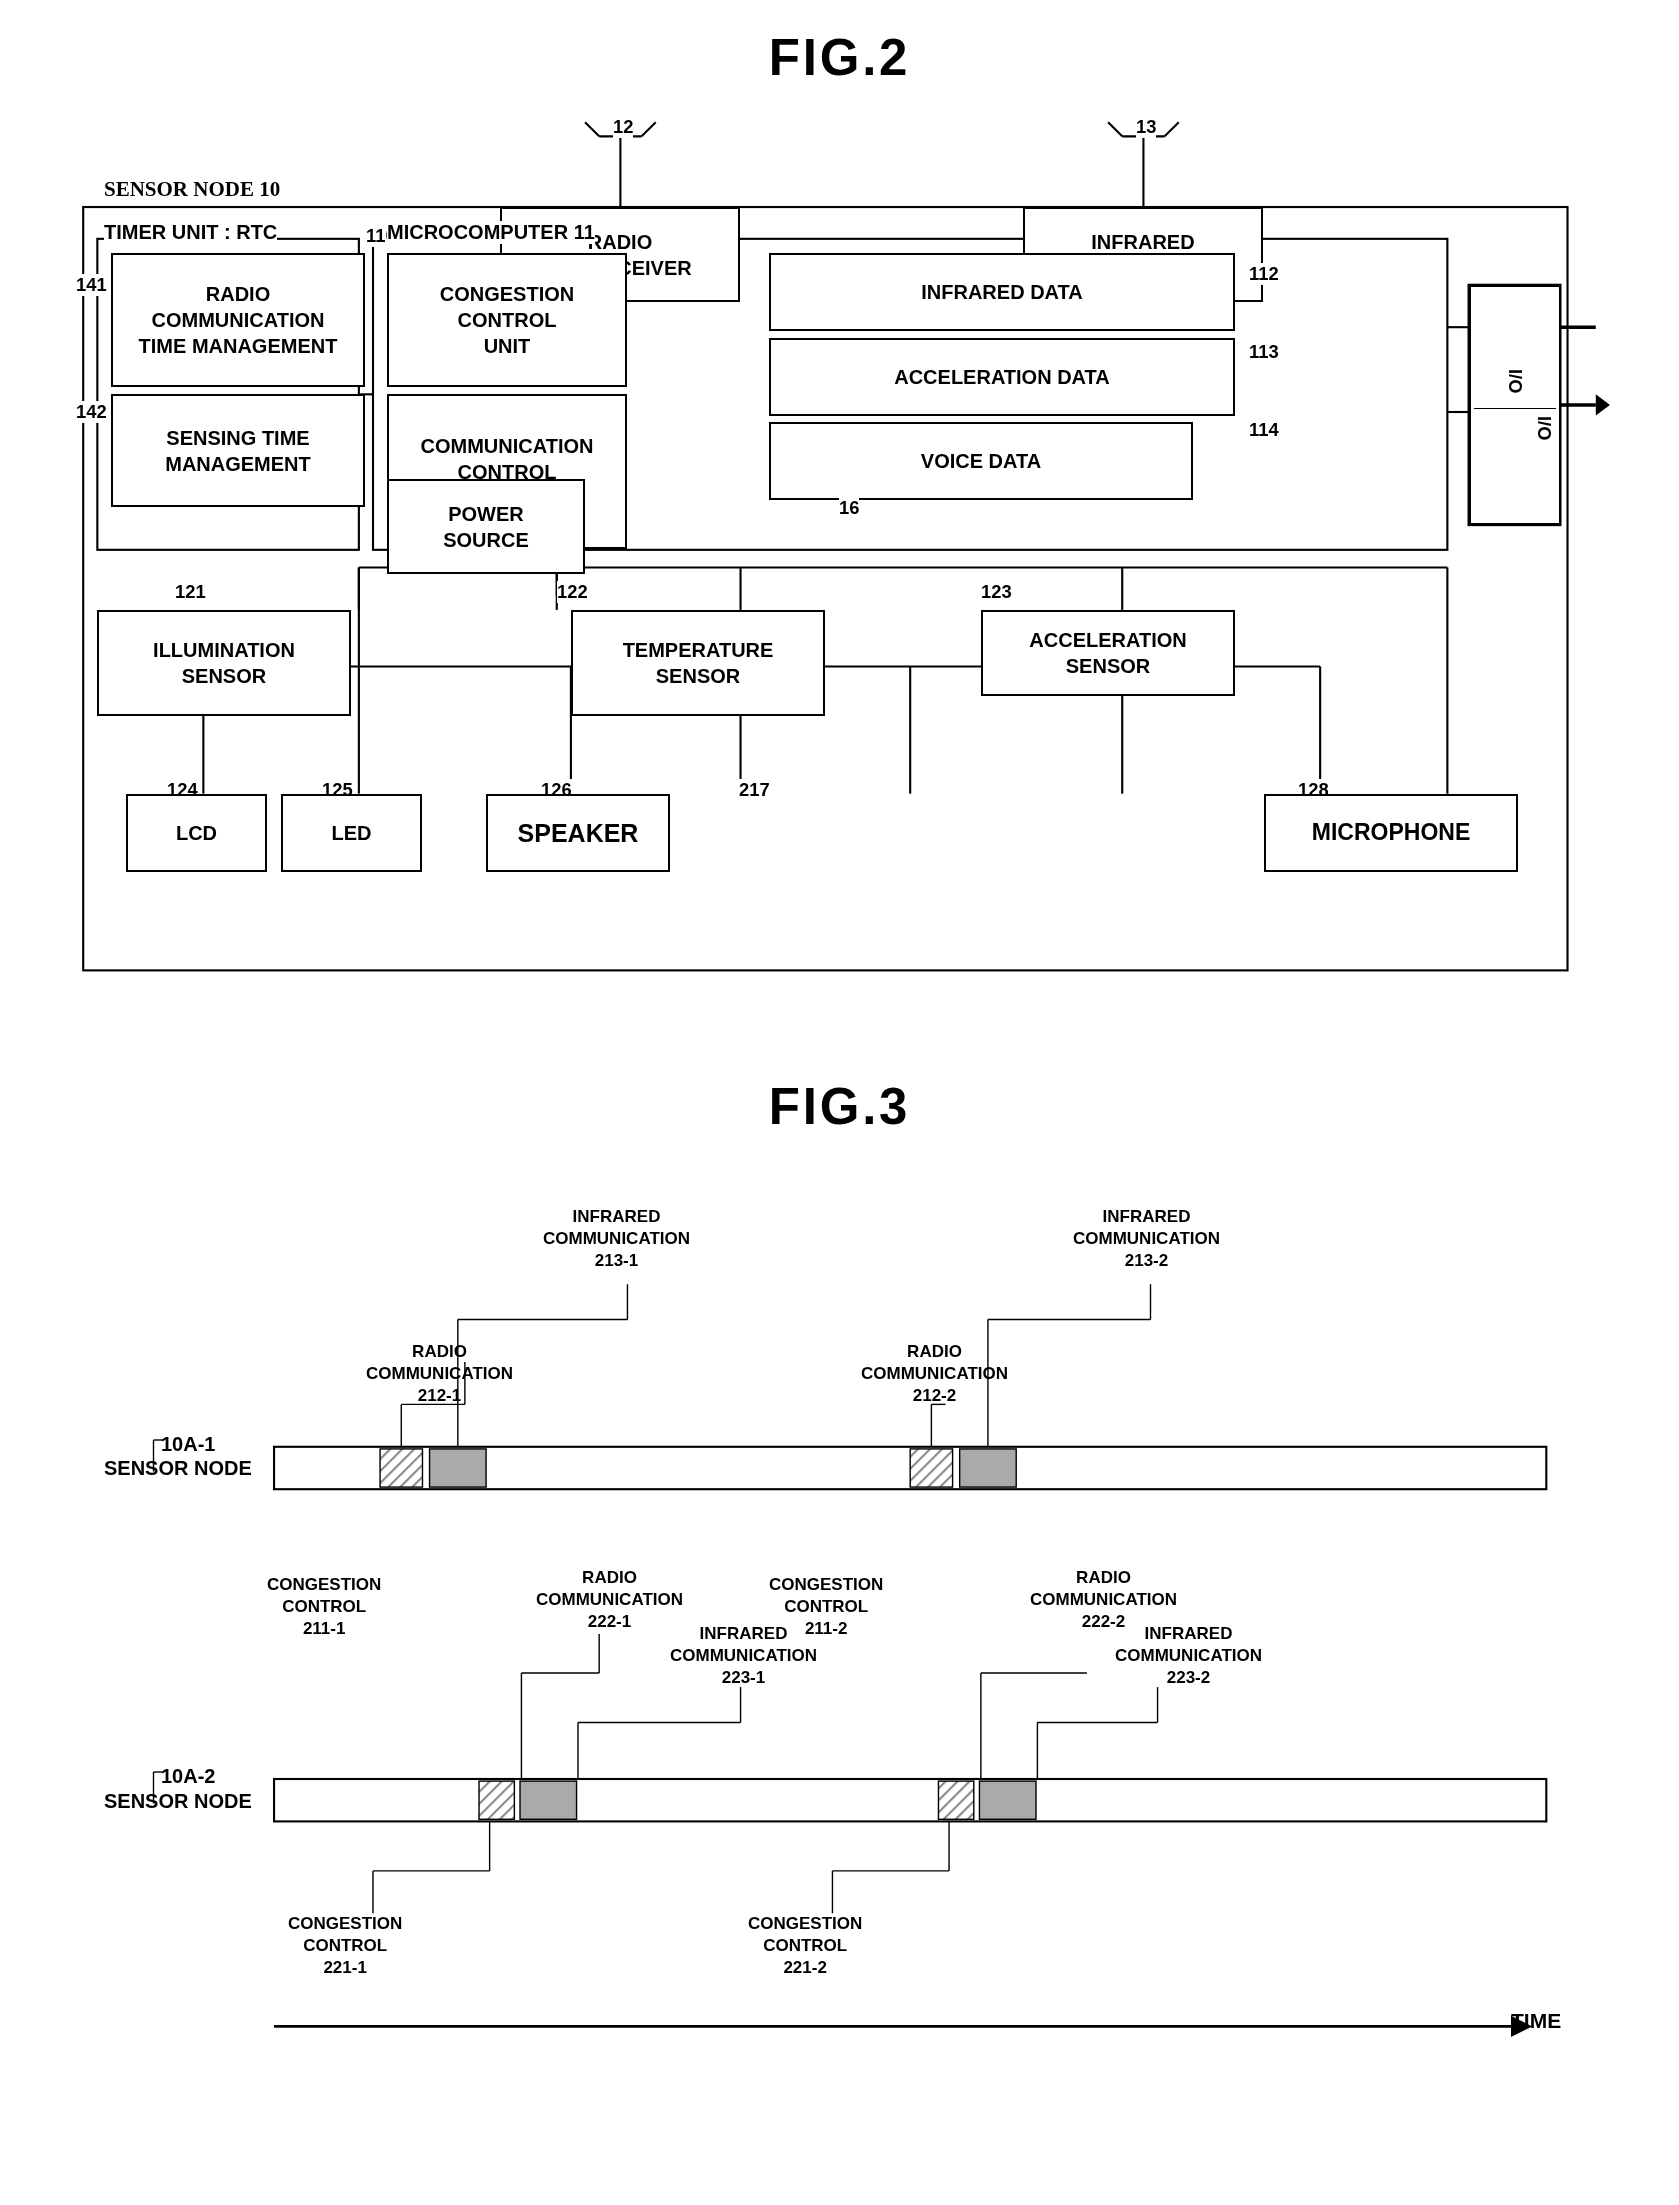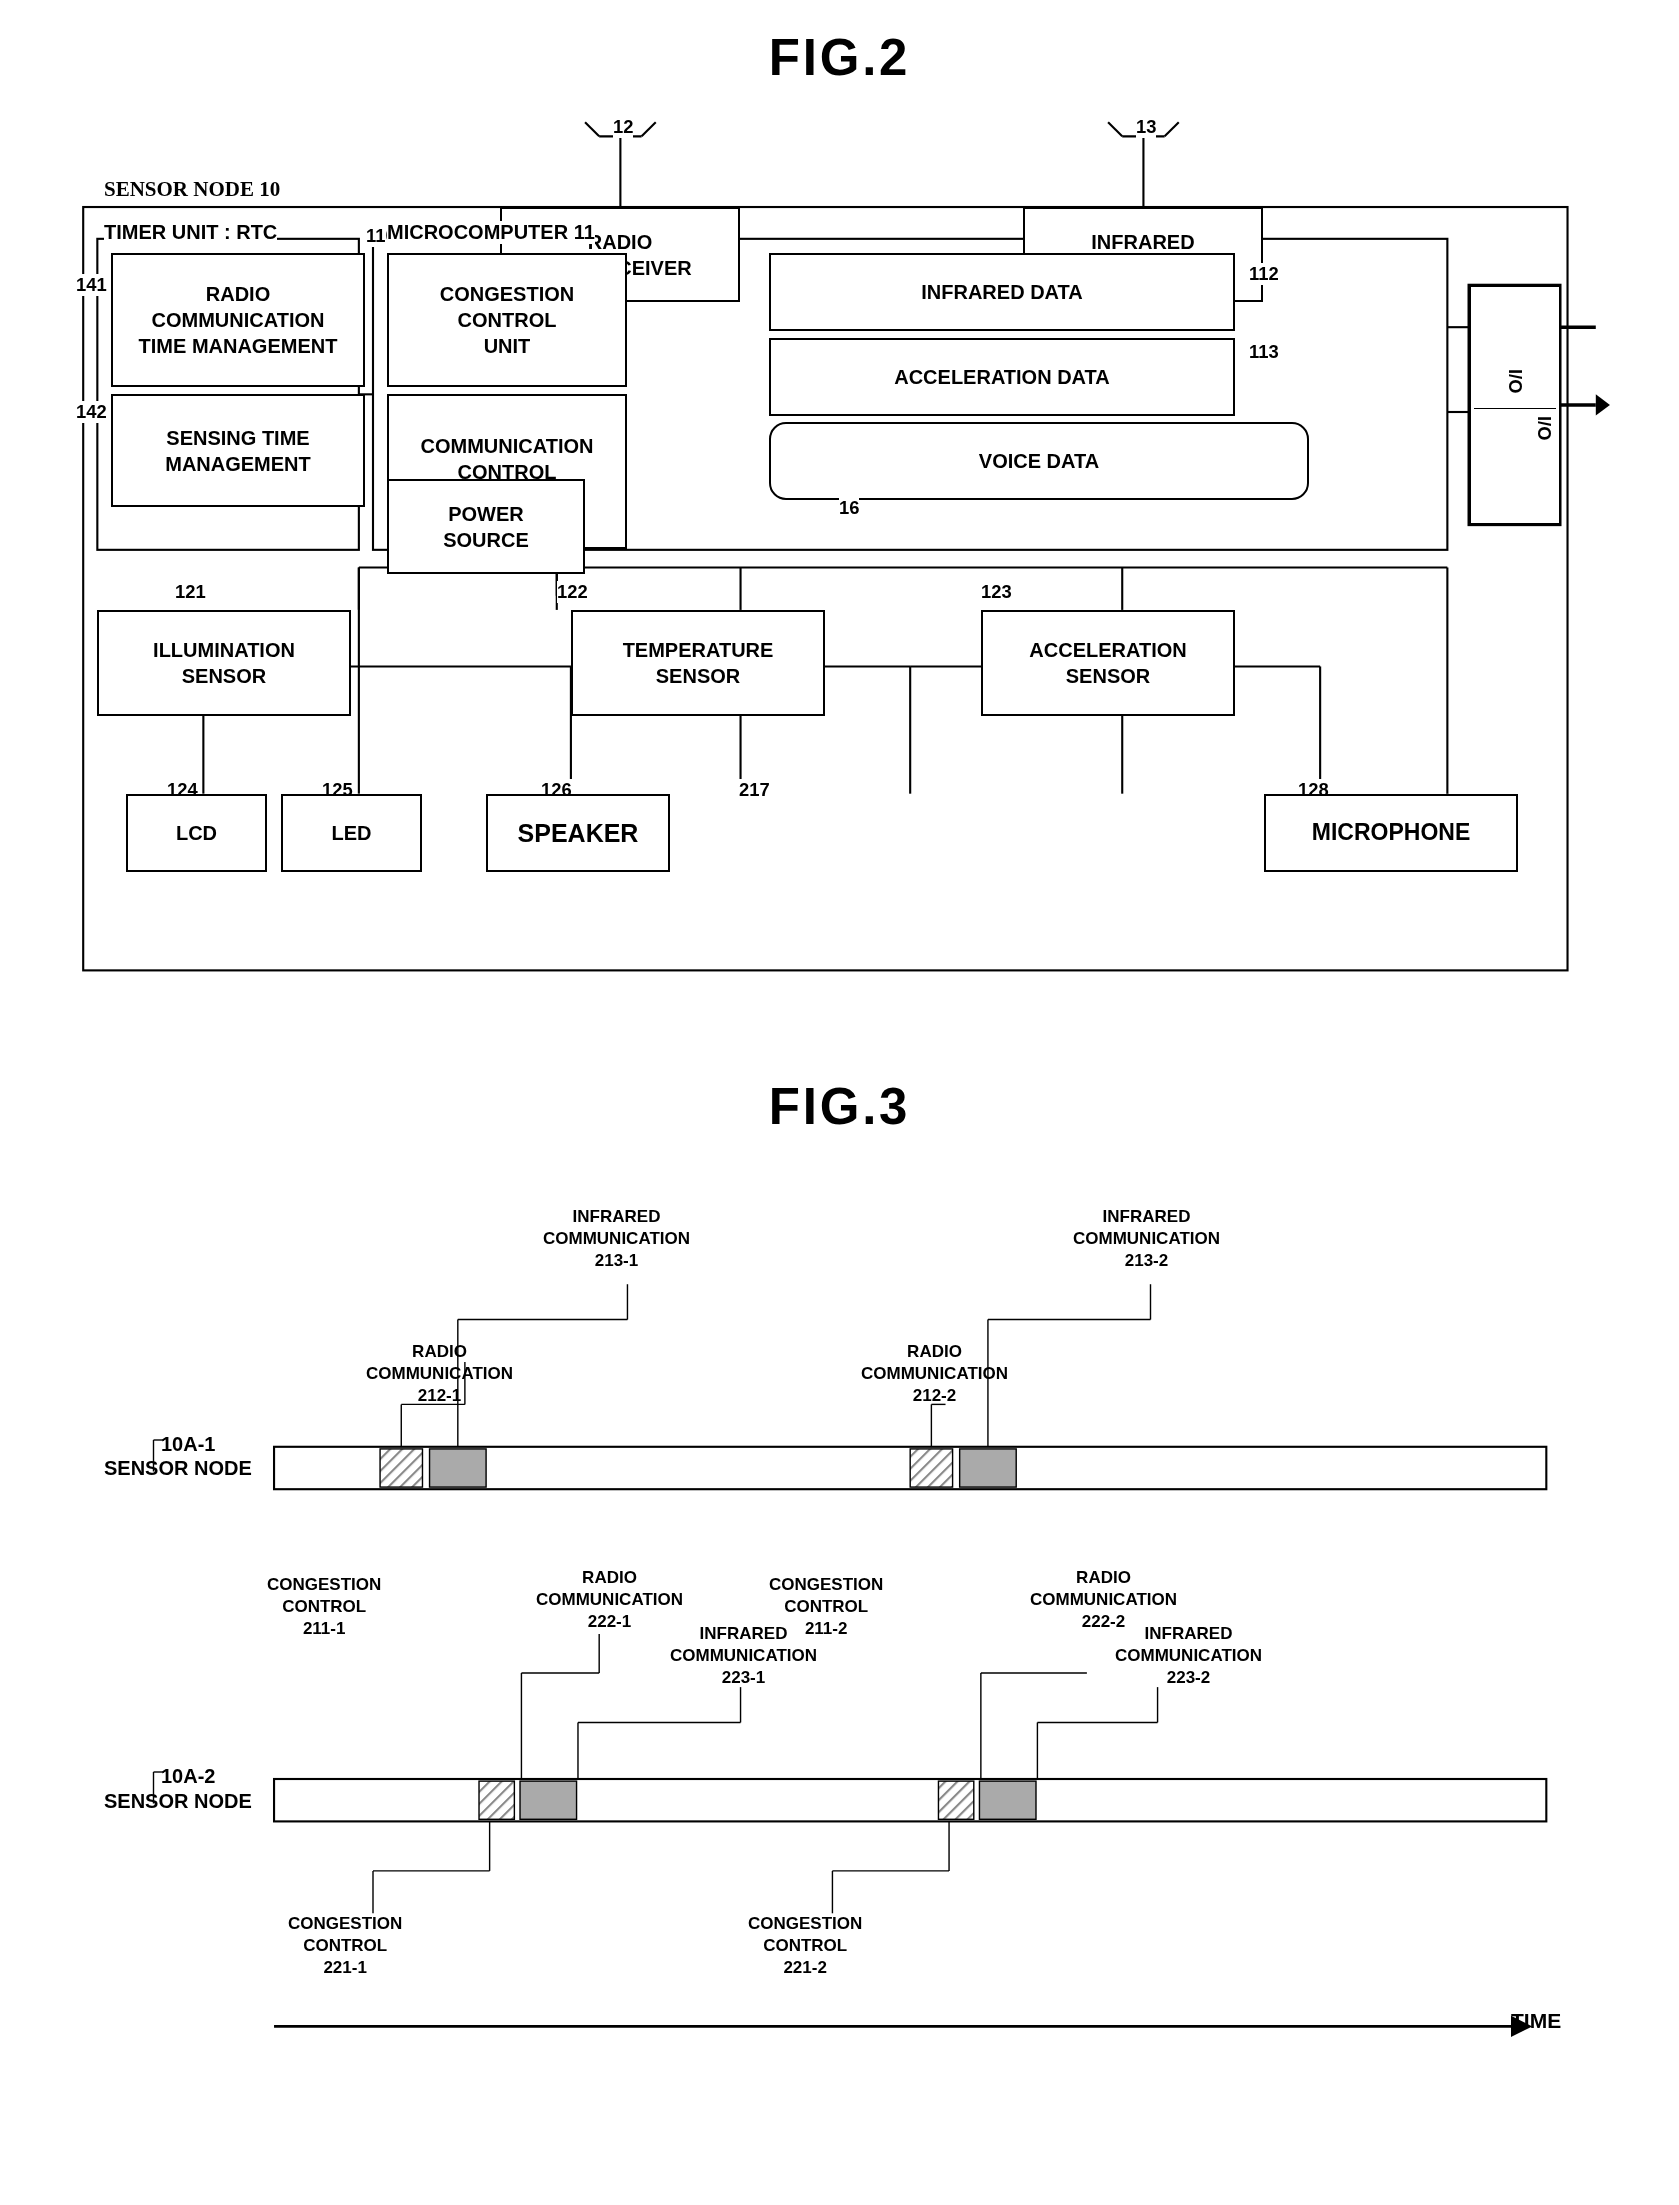--- a/index.html
+++ b/index.html
@@ -184,21 +184,21 @@
     <div class="label" style="left:1187px; top:148px; font-size:18.4px;">112</div>
 
     <div class="box" style="left:707px; top:138px; width:466px; height:78px; font-size:20px;">INFRARED DATA</div>
 
     <div class="label" style="left:1187px; top:226px; font-size:18.4px;">113</div>
 
     <div class="box" style="left:707px; top:223px; width:466px; height:78px; font-size:20px;">ACCELERATION DATA</div>
 
     <div class="label" style="left:1187px; top:304px; font-size:18.4px;">114</div>
 
-    <div class="box" style="left:707px; top:307px; width:540px; height:78px; font-size:20px;border-radius:17px;">VOICE DATA</div>
+    <div class="box" style="left:707px; top:307px; width:424px; height:78px; font-size:20px;">VOICE DATA</div>
 
     <div class="label" style="left:353px; top:382px; font-size:18.4px;">15</div>
     <div class="label" style="left:325px; top:392px; font-size:18.4px;">111</div>
 
     <div class="box" style="left:325px; top:364px; width:198px; height:95px; font-size:20px;">POWER<br>SOURCE</div>
 
     <div class="label" style="left:777px; top:382px; font-size:18.4px;">16</div>
 
     <div class="box" style="left:1407px; top:170px; width:92px; height:240px; font-size:18.4px; writing-mode: vertical-rl; text-orientation: mixed; padding: 2.8px;">
       <div style="margin-bottom:14px;">I/O</div>
@@ -206,21 +206,21 @@
     </div>
 
     <div class="label" style="left:113px; top:466px; font-size:18.4px;">121</div>
     <div class="label" style="left:495px; top:466px; font-size:18.4px;">122</div>
     <div class="label" style="left:919px; top:466px; font-size:18.4px;">123</div>
 
     <div class="box" style="left:35px; top:495px; width:254px; height:106px; font-size:20px;">ILLUMINATION<br>SENSOR</div>
 
     <div class="box" style="left:509px; top:495px; width:254px; height:106px; font-size:20px;">TEMPERATURE<br>SENSOR</div>
 
-    <div class="box" style="left:919px; top:495px; width:254px; height:106px; font-size:20px;">ACCELERATION<br>SENSOR</div>
+    <div class="box" style="left:919px; top:495px; width:254px; height:86px; font-size:20px;">ACCELERATION<br>SENSOR</div>
 
     <div class="label" style="left:105px; top:664px; font-size:18.4px;">124</div>
     <div class="label" style="left:260px; top:664px; font-size:18.4px;">125</div>
     <div class="label" style="left:479px; top:664px; font-size:18.4px;">126</div>
     <div class="label" style="left:677px; top:664px; font-size:18.4px;">217</div>
     <div class="label" style="left:1236px; top:664px; font-size:18.4px;">128</div>
 
     <div class="box" style="left:64px; top:679px; width:141px; height:78px; font-size:20px;">LCD</div>
 
     <div class="box" style="left:219px; top:679px; width:141px; height:78px; font-size:20px;">LED</div>

